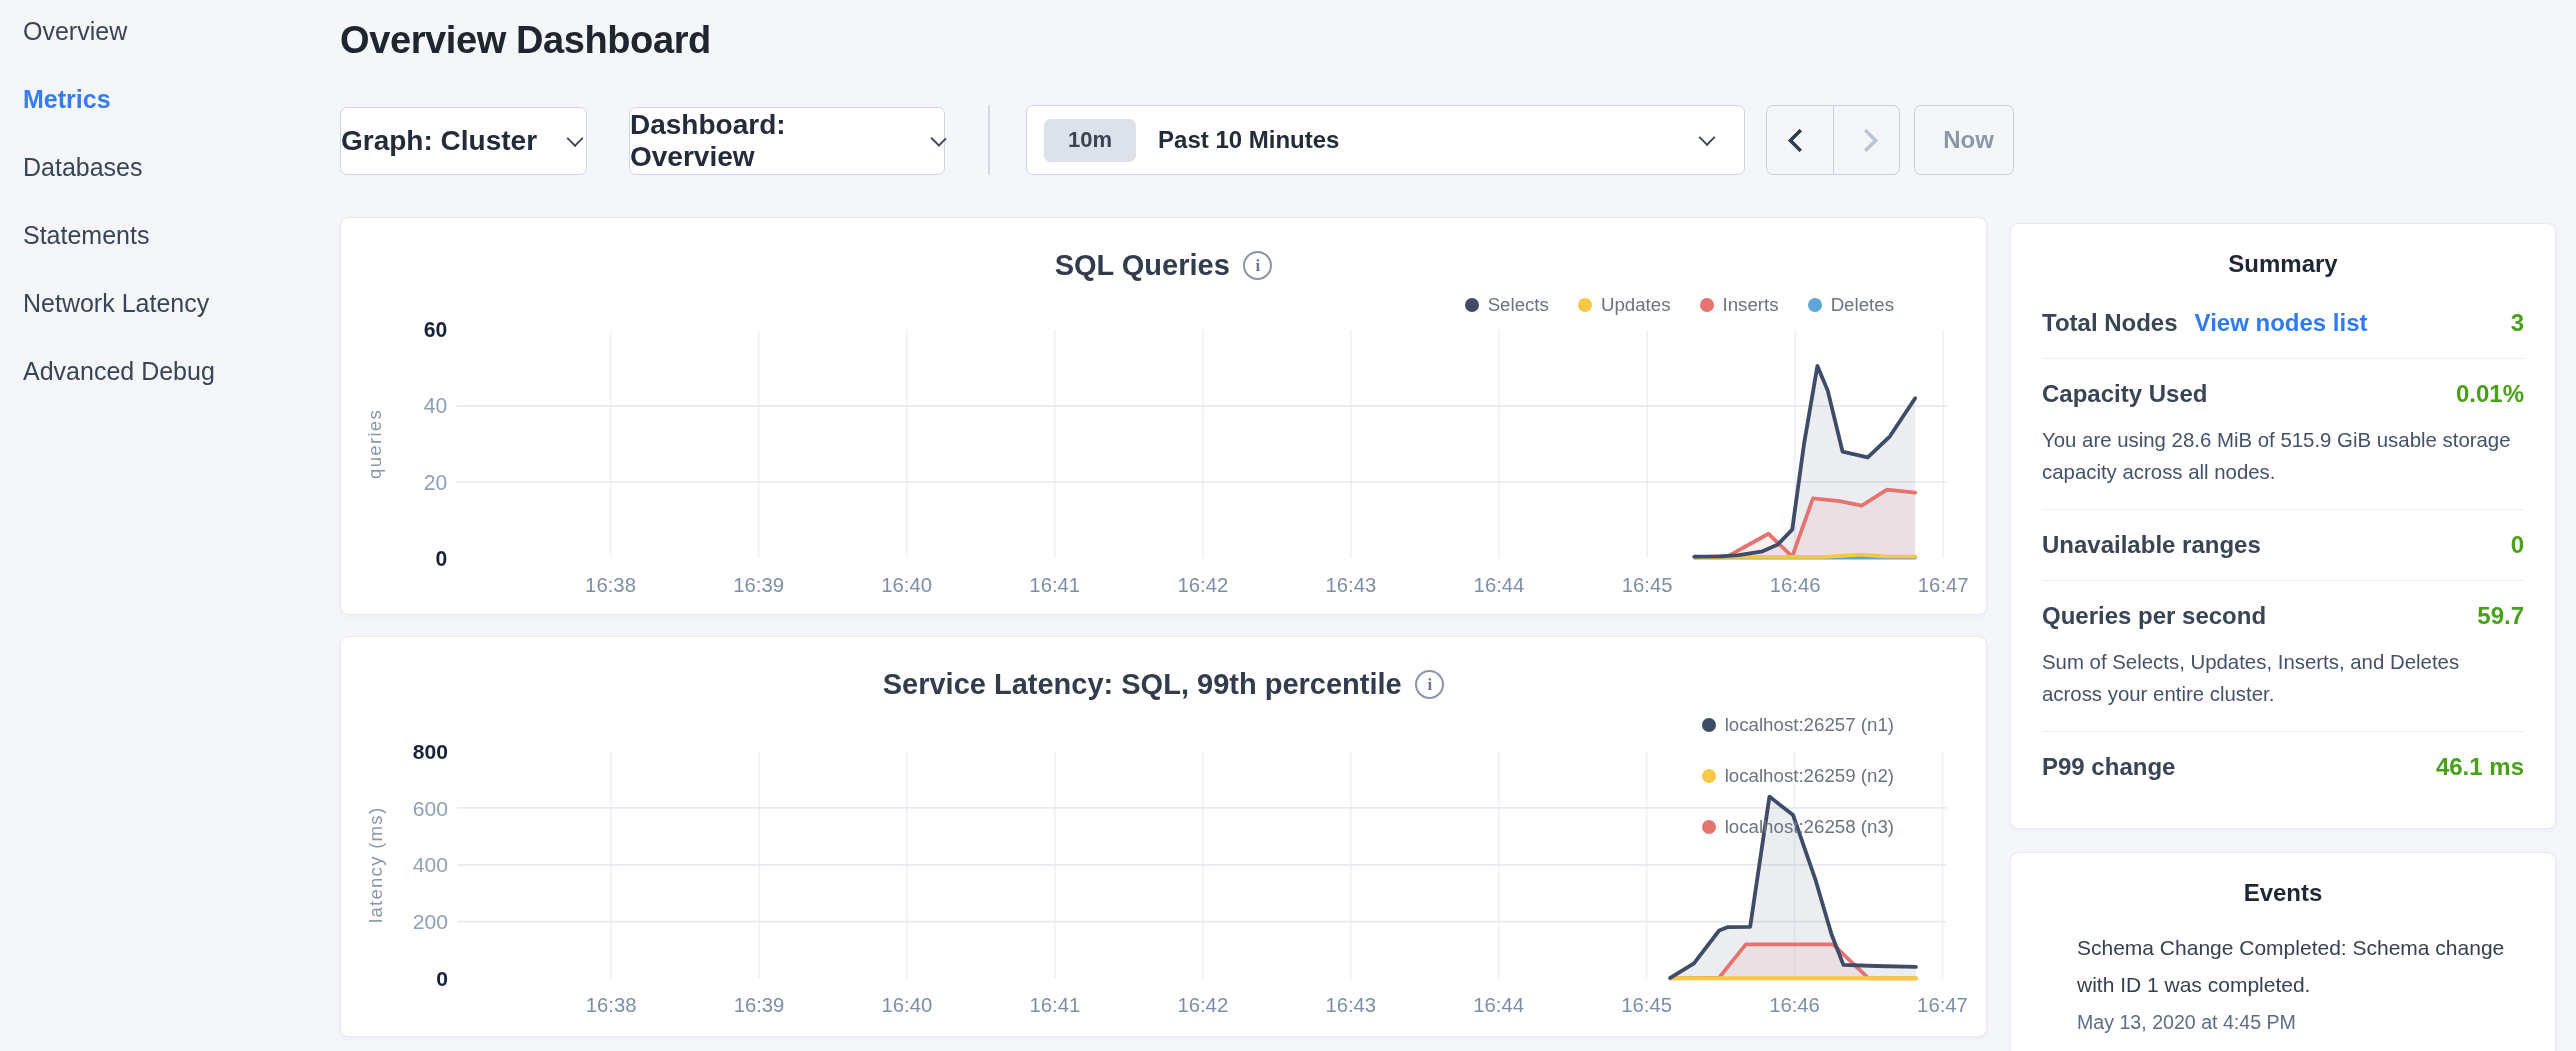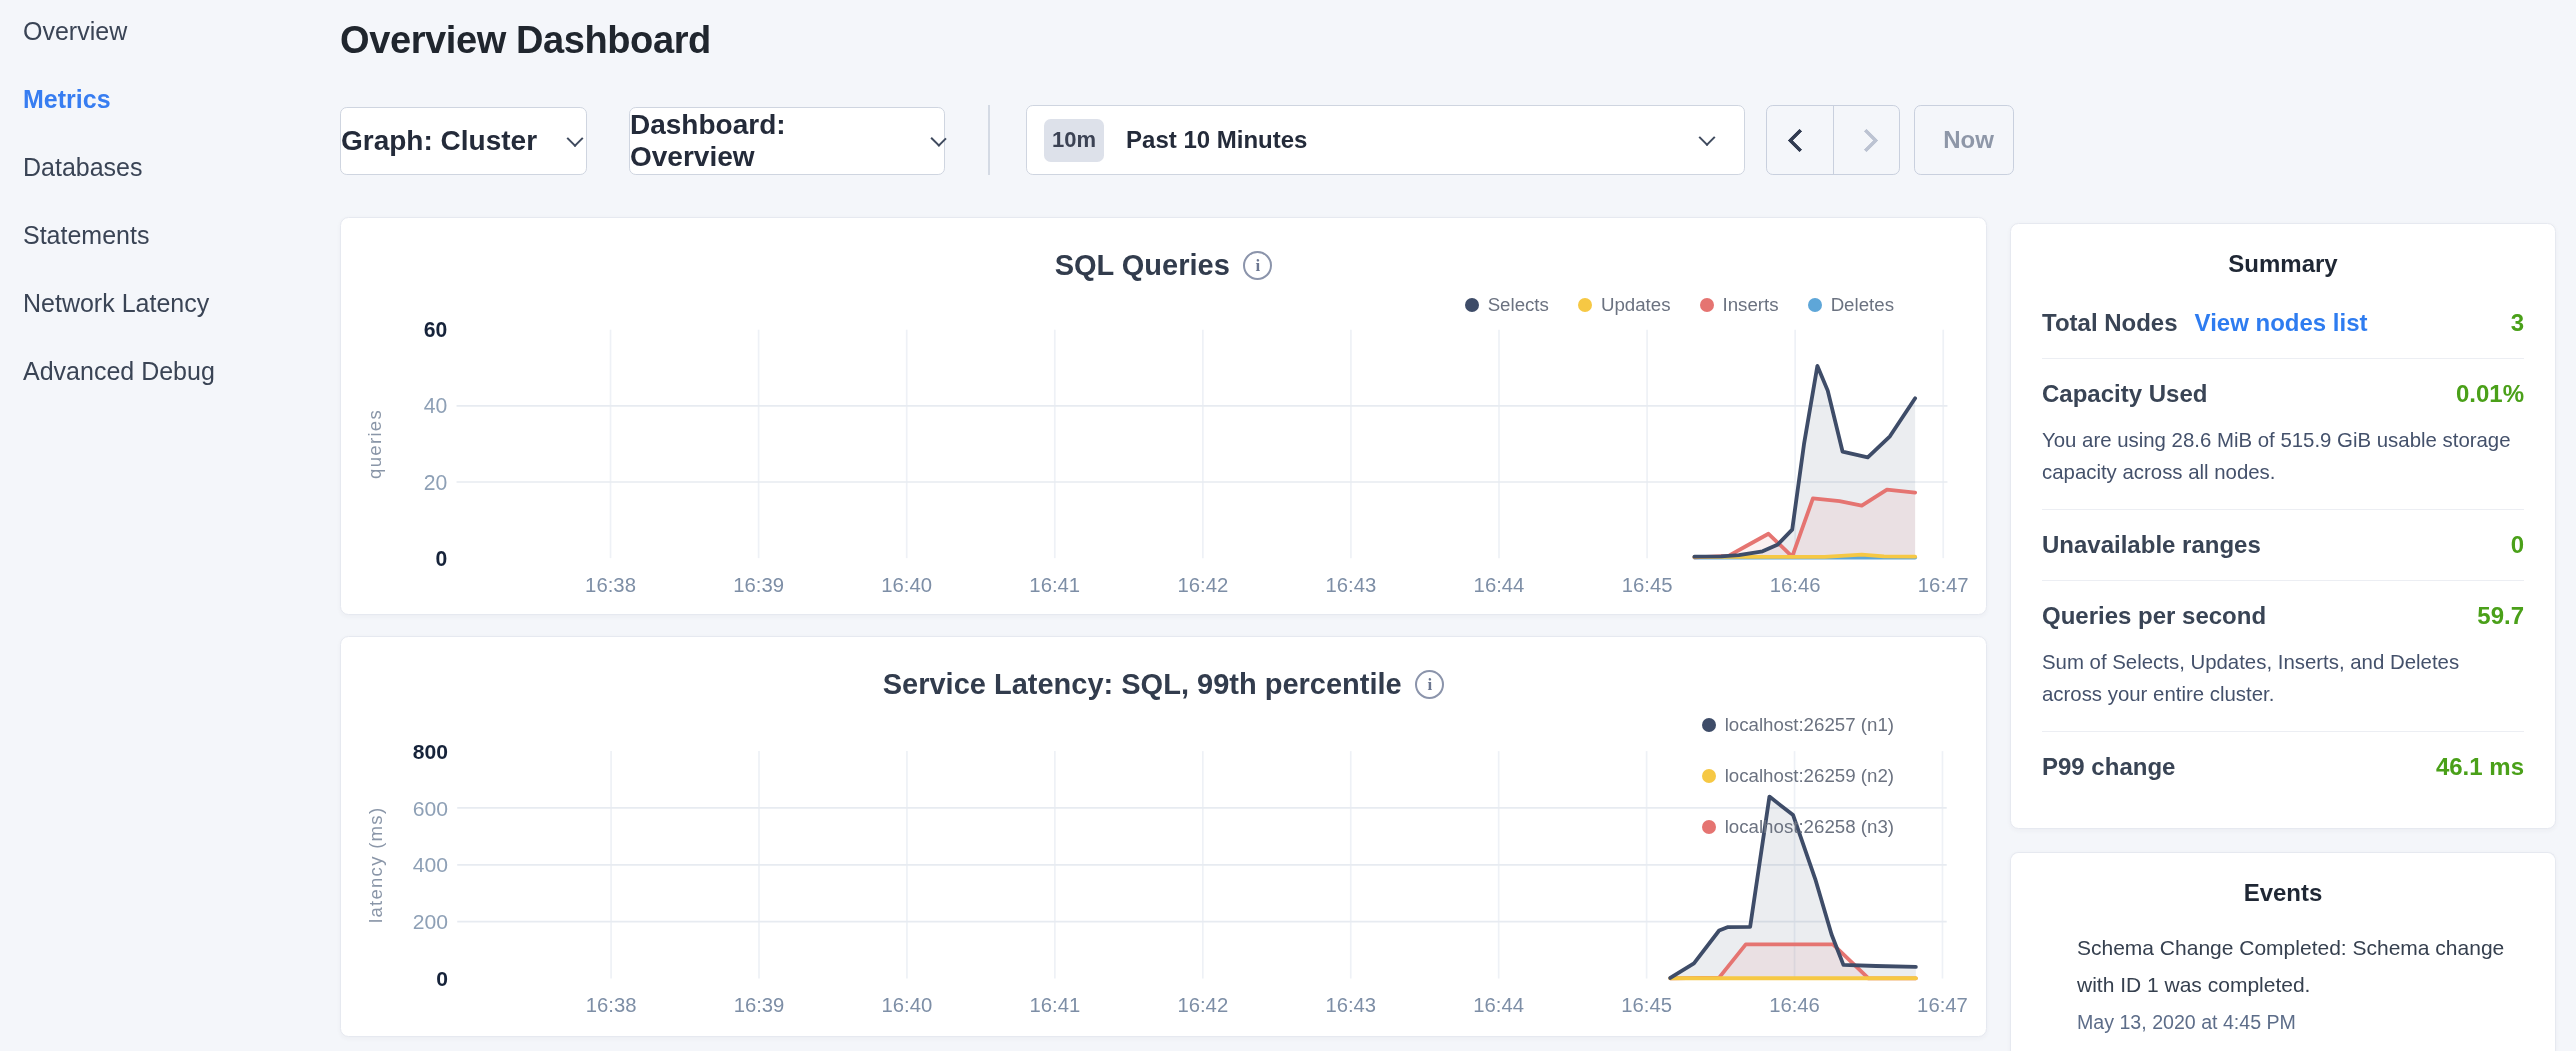--- a/index.html
+++ b/index.html
@@ -22,21 +22,21 @@
   .select-box { position:absolute; top:107px; height:68px; background:#fff;
     border:1.7px solid #cfd5e0; border-radius:6.8px; display:flex; align-items:center;
     gap:32px; font-size:28px; font-weight:700; color:#242b3a;
     cursor:pointer; }
   .chev-down { width:12px; height:12px; border-left:2.6px solid #3f4a5e;
     border-bottom:2.6px solid #3f4a5e; transform:rotate(-45deg) translate(1.7px,-1.7px); }
   .v-divider { position:absolute; left:988px; top:105px; width:1.7px; height:70px; background:#d4dae4; }
   .time-selector { position:absolute; left:1026px; top:105px; width:719px; height:70px;
     background:#fff; border:1.7px solid #cfd5e0; border-radius:6.8px; display:flex;
     align-items:center; padding:0 31px 0 17px; cursor:pointer; }
-  .time-badge { background:#dde1ea; border-radius:6.8px; height:43px; padding:0 8px;
+  .time-badge { background:#dde1ea; border-radius:6.8px; height:43px; padding:0 24px;
     display:flex; align-items:center; font-size:22px; font-weight:700; color:#3b4254; }
   .time-label { margin-left:22px; font-size:24px; font-weight:700; color:#242b3a; }
   .time-selector .chev-down { margin-left:auto; }
   .arrow-group { position:absolute; left:1766px; top:105px; width:134px; height:70px;
     border:1.7px solid #c9d0de; border-radius:6.8px; display:flex; background:transparent; }
   .arrow-btn { flex:1; display:flex; align-items:center; justify-content:center; cursor:pointer; }
   .arrow-btn + .arrow-btn { border-left:1.7px solid #c9d0de; }
   .chev-left { width:17px; height:17px; border-left:4.3px solid #323c52;
     border-bottom:4.3px solid #323c52; transform:rotate(45deg); border-radius:1.7px; }
   .chev-right { width:17px; height:17px; border-left:4.3px solid #bcc3d2;

